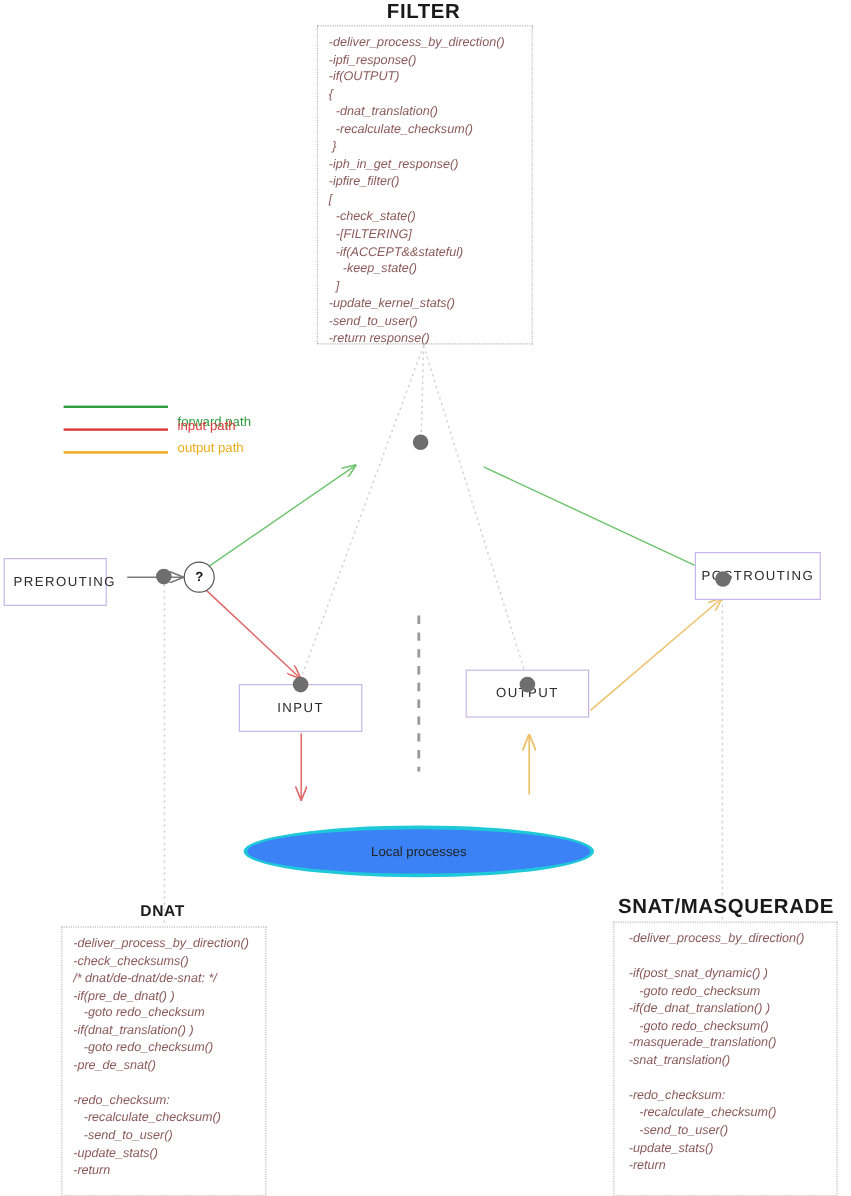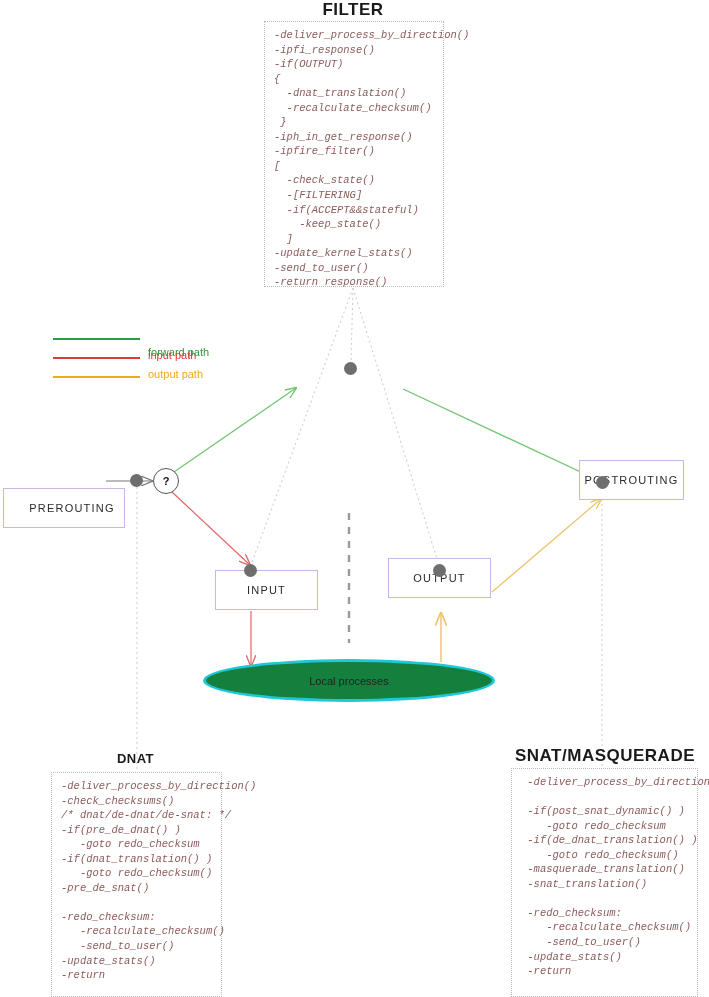--- a/index.html
+++ b/index.html
@@ -15,36 +15,36 @@
     position:absolute;font-weight:bold;color:#1a1a1a;
     text-align:center;white-space:nowrap;
   }
   #filter-title{left:283px;top:0px;width:140px;font-size:17px;letter-spacing:.5px;}
   #dnat-title{left:63px;top:751px;width:145px;font-size:13px;letter-spacing:.5px;}
   #snat-title{left:505px;top:746px;width:200px;font-size:17px;letter-spacing:.5px;}
 
   
   .code-box{
     position:absolute;border:1px dotted #b9b9b9;background:#ffffff;
-    color:#8c5a5a;font-family:Liberation Mono, monospace;
+    color:#8c5a5a;font-family:Liberation Sans, sans-serif;
     font-style:italic;font-size:10.5px;line-height:14.55px;
     padding:6px 9px;box-sizing:border-box;white-space:pre;
   }
   #filter-box{left:264px;top:21px;width:180px;height:266px;}
   #dnat-box{left:51px;top:772px;width:171px;height:225px;}
   #snat-box{left:511px;top:768px;width:187px;height:229px;}
 
   
   .node-box{
     position:absolute;border:1.3px solid #c9b6e8;background:#ffffff;
     color:#2b2b2b;font-size:11px;letter-spacing:1.2px;
     display:flex;align-items:center;justify-content:center;
     box-sizing:border-box;
   }
-  #n-prerouting{left:3px;top:488px;width:122px;height:40px;padding-left:16px;}
+  #n-prerouting{left:3px;top:465px;width:86px;height:40px;padding-left:16px;}
   #n-postrouting{left:579px;top:460px;width:105px;height:40px;}
   #n-forward{left:299px;top:368px;width:103px;height:40px;}
   #n-input{left:199px;top:570px;width:103px;height:40px;}
   #n-output{left:388px;top:558px;width:103px;height:40px;}
 
   
   .hook-dot{
     position:absolute;width:13px;height:13px;border-radius:50%;
     background:#6e6e6e;box-sizing:border-box;
   }
@@ -57,22 +57,22 @@
   
   #route-q{
     position:absolute;left:153px;top:468px;width:26px;height:26px;
     border:1.3px solid #555;border-radius:50%;background:#fff;
     display:flex;align-items:center;justify-content:center;
     font-size:11px;font-weight:bold;color:#111;box-sizing:border-box;
   }
 
   
   #local-proc{
-    position:absolute;left:203px;top:659px;width:292px;height:43px;
-    border:3px solid #1ec8d8;border-radius:50%;background:#15803d;
+    position:absolute;left:203px;top:688px;width:292px;height:43px;
+    border:3px solid #1ec8d8;border-radius:50%;background:#3b82f6;
     display:flex;align-items:center;justify-content:center;
     font-size:11px;color:#222;box-sizing:border-box;
   }
 
   
   #legend{position:absolute;left:53px;top:330px;width:190px;}
   .leg-row{position:relative;height:19px;}
   .leg-line{position:absolute;left:0;top:8px;width:87px;height:2px;}
   .leg-label{position:absolute;left:95px;top:0px;font-size:11px;white-space:nowrap;}
 </style>
@@ -171,21 +171,21 @@
  -snat_translation()
 
  -redo_checksum:
     -recalculate_checksum()
     -send_to_user()
  -update_stats()
  -return</div>
 
   <div class="node-box" id="n-prerouting" style="border-color: rgb(201, 182, 232);">PREROUTING</div>
   <div class="node-box" id="n-postrouting" style="border-color: rgb(201, 182, 232);">POSTROUTING</div>
-  <div class="node-box" id="n-input" style="border-color: rgb(201, 182, 232); margin-left: 16px;">INPUT</div>
+  <div class="node-box" id="n-input" style="border-color: rgb(201, 182, 232);">INPUT</div>
   <div class="node-box" id="n-output" style="border-color: rgb(201, 182, 232);">OUTPUT</div>
 
   <div class="hook-dot" id="d-pre" style="background: rgb(110, 110, 110);"></div>
   <div class="hook-dot" id="d-post" style="background: rgb(110, 110, 110);"></div>
   <div class="hook-dot" id="d-fwd" style="background: rgb(110, 110, 110);"></div>
   <div class="hook-dot" id="d-in" style="background: rgb(110, 110, 110);"></div>
   <div class="hook-dot" id="d-out" style="background: rgb(110, 110, 110);"></div>
 
   <div id="route-q">?</div>
 

